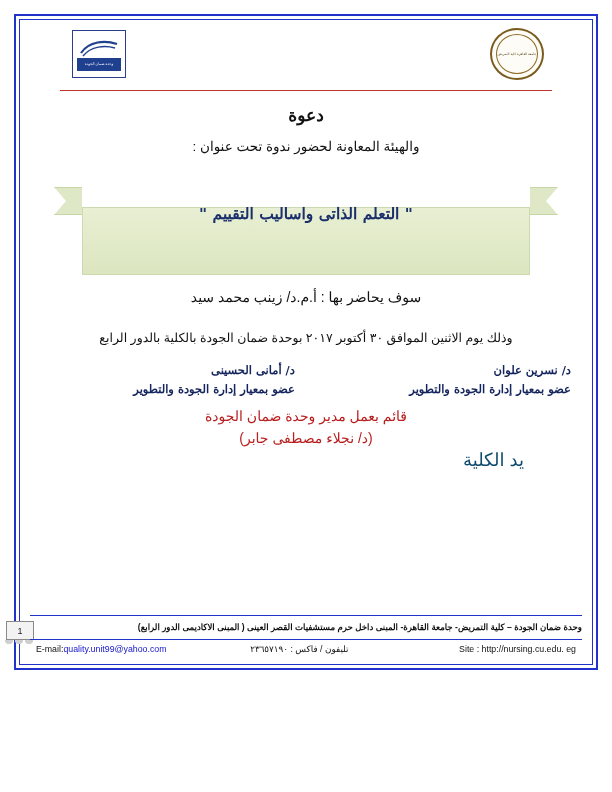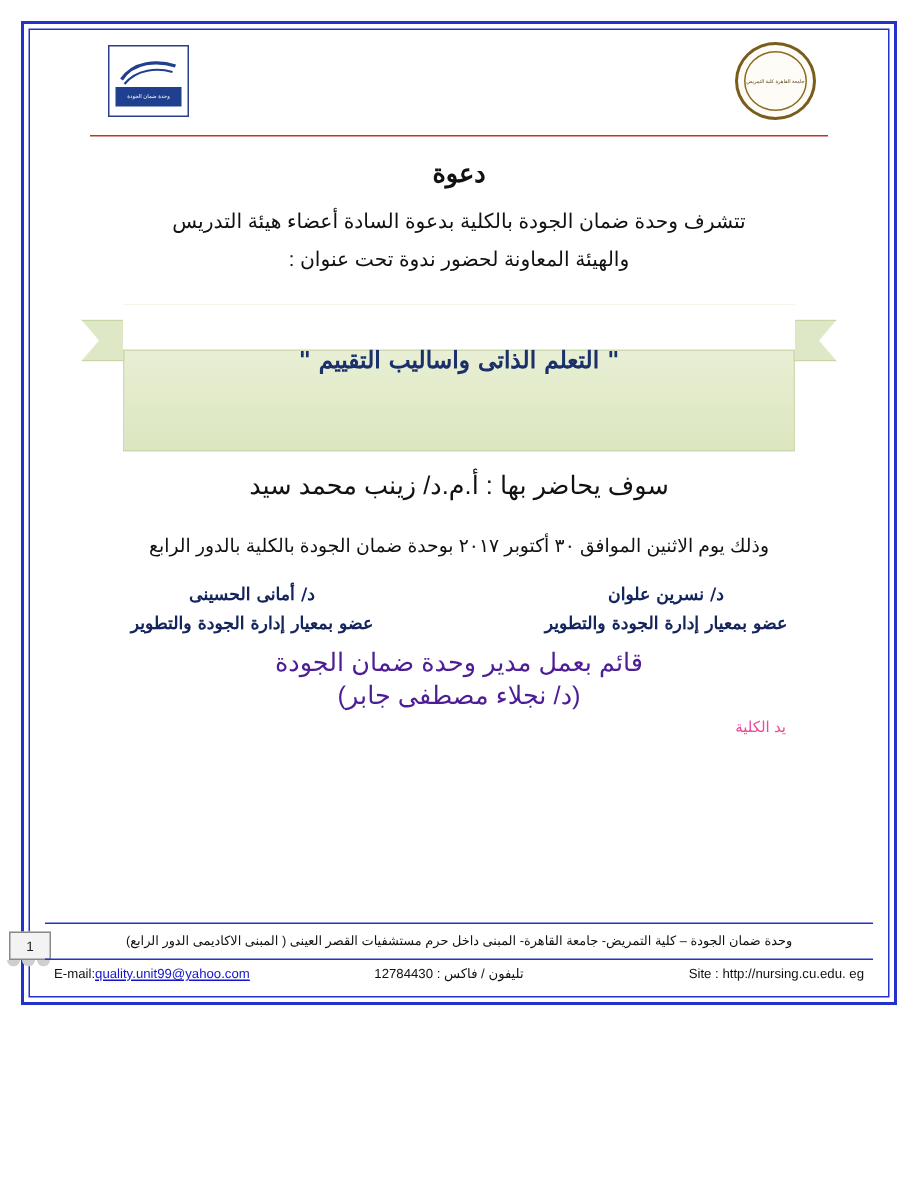--- a/index.html
+++ b/index.html
@@ -195,21 +195,21 @@
     font-size: 15.5px;
     font-weight: bold;
     color: #1a2f6b;
     letter-spacing: 0.3px;
   }
 
   
   .speaker-block {
     text-align: center;
     margin-top: 4px;
-    font-size: 17px;
+    font-size: 14px;
     line-height: 21px;
     color: #111;
   }
   .date-block {
     text-align: center;
     margin-top: 20px;
     font-size: 12.5px;
     line-height: 21px;
     color: #111;
     padding: 0 12px;
@@ -234,35 +234,35 @@
     display: flex;
     justify-content: space-around;
     margin-top: 12px;
     font-family: "DejaVu Serif", serif;
     color: #14245c;
     font-weight: bold;
     font-size: 11.5px;
     line-height: 19px;
     text-align: center;
   }
-  .sig-col { width: 46%; }
+  .sig-col { width: 46%; text-align: right; }
 
   .center-block {
     text-align: center;
     margin-top: 6px;
-    font-size: 17px;
+    font-size: 14px;
     line-height: 22px;
-    color: #4c1d95;
+    color: #b91c1c;
   }
   .right-label {
     text-align: right;
     padding-right: 58px;
-    font-size: 10px;
+    font-size: 18px;
     line-height: 22px;
-    color: #ec4899;
+    color: #0c4a6e;
   }
 
   
   .footer {
     position: absolute;
     left: 30px;
     right: 30px;
     bottom: 30px;
   }
   .page-badge {
@@ -289,43 +289,43 @@
       radial-gradient(circle at 5px 0, #cfcfcf 4px, transparent 4.5px),
       radial-gradient(circle at 15px 0, #cfcfcf 4px, transparent 4.5px),
       radial-gradient(circle at 25px 0, #cfcfcf 4px, transparent 4.5px);
   }
   .footer-line-top {
     border: none;
     border-top: 1px solid #2233cc;
     margin: 0 0 5px 0;
   }
   .footer-affil {
-    text-align: center;
+    text-align: right;
     font-size: 8.6px;
     color: #111;
     line-height: 13px;
+    font-weight: bold;
   }
   .footer-line-mid {
     border: none;
     border-top: 1px solid #2233cc;
     margin: 5px 0 4px 0;
   }
   .footer-contact {
     display: flex;
     justify-content: space-between;
     align-items: center;
     font-size: 8.8px;
     color: #111;
     direction: ltr;
     padding: 0 6px;
   }
   .footer-contact .email-label { color: #111; }
   .footer-contact .email-val {
     color: #1414cc;
-    text-decoration: underline;
     margin-top: 32px;
   }
   .footer-contact .site { color: #111; margin-left: 27px; }
   .footer-contact .phone { color: #111; }
 </style>
 </head>
 <body>
 
 <div class="page">
   <div class="frame-outer"></div>
@@ -347,21 +347,20 @@
           </svg>
         </div>
         <div class="band">وحدة ضمان الجودة</div>
       </div>
     </div>
     <hr class="hr-red">
 
     <div class="invite-title">دعوة</div>
 
     <div class="intro">
-      <div>تتشرف وحدة ضمان الجودة بالكلية بدعوة السادة أعضاء هيئة التدريس</div>
       <div>والهيئة المعاونة لحضور ندوة تحت عنوان :</div>
     </div>
 
     <div class="ribbon-wrap">
       <div class="ribbon-tail tail-left"></div>
       <div class="ribbon-tail tail-right"></div>
       <div class="ribbon-body"></div>
       <div class="ribbon-top"></div>
       <div class="ribbon-text">" التعلم الذاتى واساليب التقييم "</div>
     </div>
@@ -398,17 +397,17 @@
   <div class="page-badge">1</div>
 
   <div class="footer">
     <hr class="footer-line-top">
     <div class="footer-affil">وحدة ضمان الجودة – كلية التمريض- جامعة القاهرة- المبنى داخل حرم مستشفيات القصر العينى ( المبنى الاكاديمى الدور الرابع)</div>
     <hr class="footer-line-mid">
     <div class="footer-contact">
       <div>
         <span class="email-label">E-mail:</span><span class="email-val">quality.unit99@yahoo.com</span>
       </div>
-      <div class="phone">تليفون / فاكس : 12784430</div>
+      <div class="phone">تليفون / فاكس : ٢٣٦٥٧١٩٠</div>
       <div class="site">Site : http://nursing.cu.edu. eg</div>
     </div>
   </div>
 </div>
 
 </body></html>

